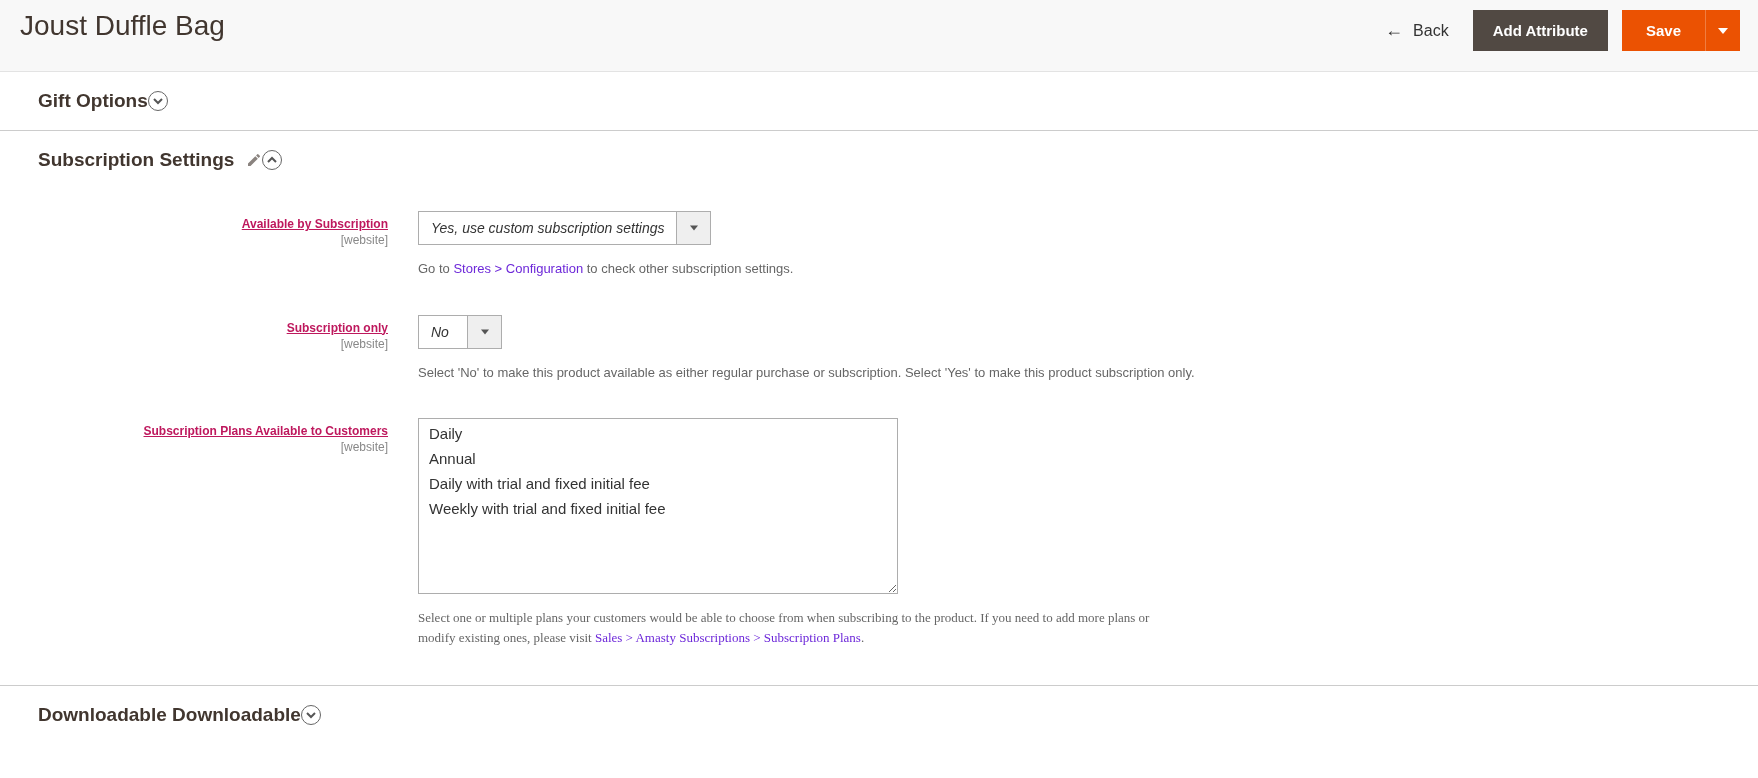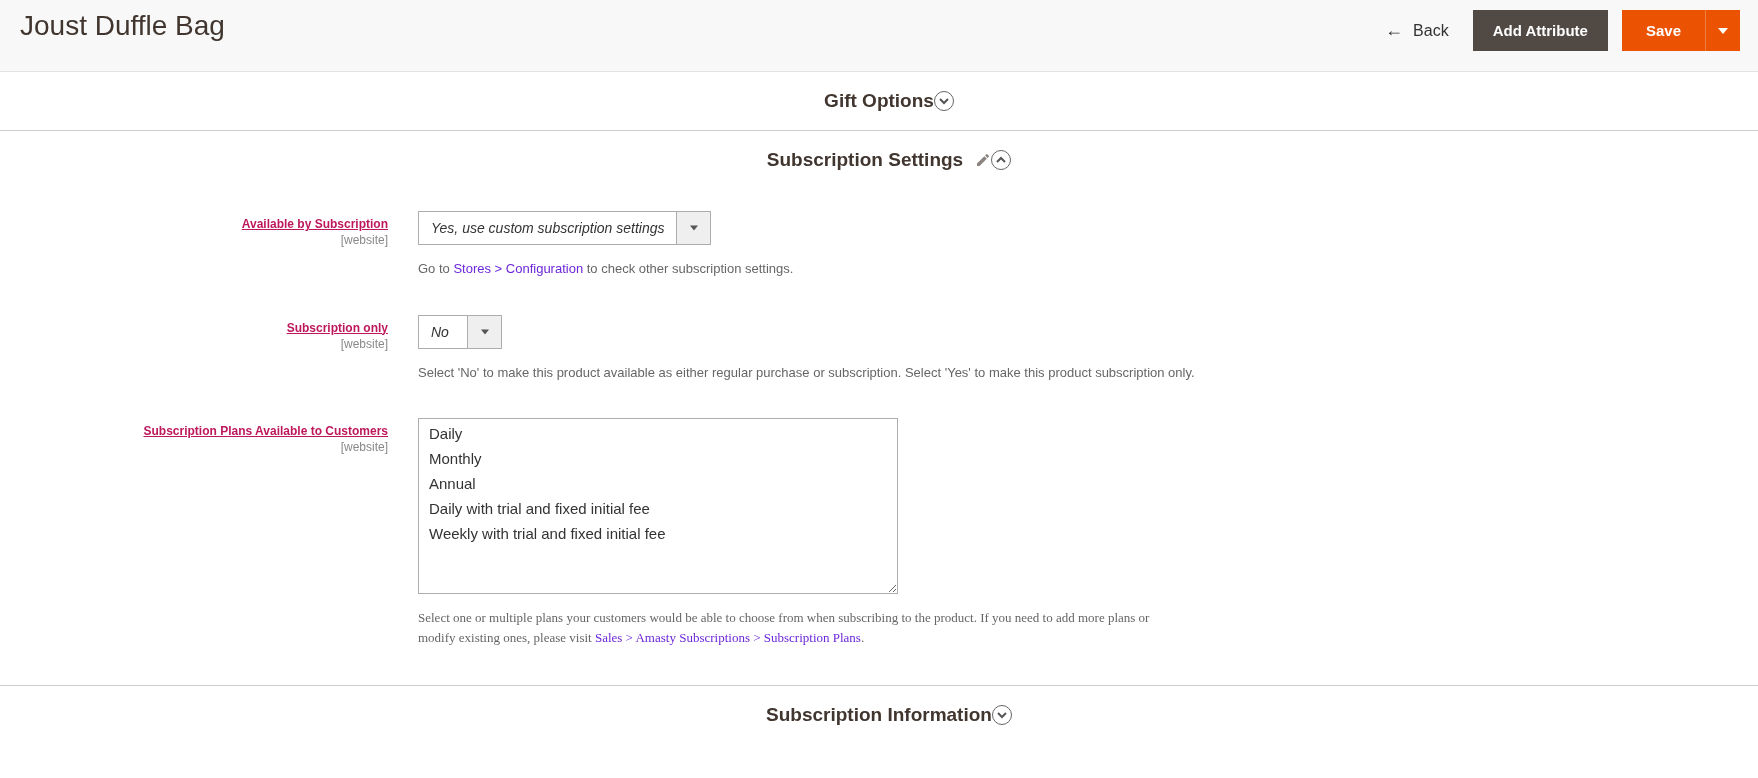--- a/index.html
+++ b/index.html
@@ -68,21 +68,21 @@
   }
   .btn-toggle svg { fill: #fff; }
 
   .section {
     border-bottom: 1px solid #ccc;
     padding: 18px;
   }
   .section-header {
     display: flex;
     align-items: center;
-    justify-content: center;
+    justify-content: flex-start;
     cursor: pointer;
     margin-left: 20px;
   }
   .section-title {
     font-size: 19px;
     font-weight: 600;
     color: #41362f;
     display: flex;
     align-items: center;
     gap: 12px;
@@ -282,38 +282,37 @@
     </div>
 
     <div class="field-row" style="margin-bottom:10px;">
       <div class="field-label-col">
         <span class="field-label">Subscription Plans Available to Customers</span>
         <span class="field-scope">[website]</span>
       </div>
       <div class="field-control-col">
         <div class="multiselect" id="plans-multiselect">
             <div class="opt">Daily</div>
-            <div class="opt">Monthly</div>
             <div class="opt">Annual</div>
             <div class="opt">Daily with trial and fixed initial fee</div>
             <div class="opt">Weekly with trial and fixed initial fee</div>
           </div>
         <div class="field-note" style="max-width:740px;font-family:Liberation Serif, serif;">
           <span>Select one or multiple plans your customers would be able to choose from when subscribing to the product. If you need to add more plans or modify existing ones, please visit </span><a class="inline-link">Sales &gt; Amasty Subscriptions &gt; Subscription Plans</a><span>.</span>
         </div>
       </div>
     </div>
 
   </div>
 </div>
 
 <div class="section" style="border-bottom:none;">
   <div class="section-header">
     <div class="section-title">
-      <span>Subscription Information</span>
+      <span>Downloadable Downloadable</span>
     </div>
     <div class="chevron-circle">
       <svg viewBox="0 0 10 6">
           <path d="M1 1 L5 5 L9 1"></path>
         </svg>
     </div>
   </div>
 </div>
 
 </body></html>

